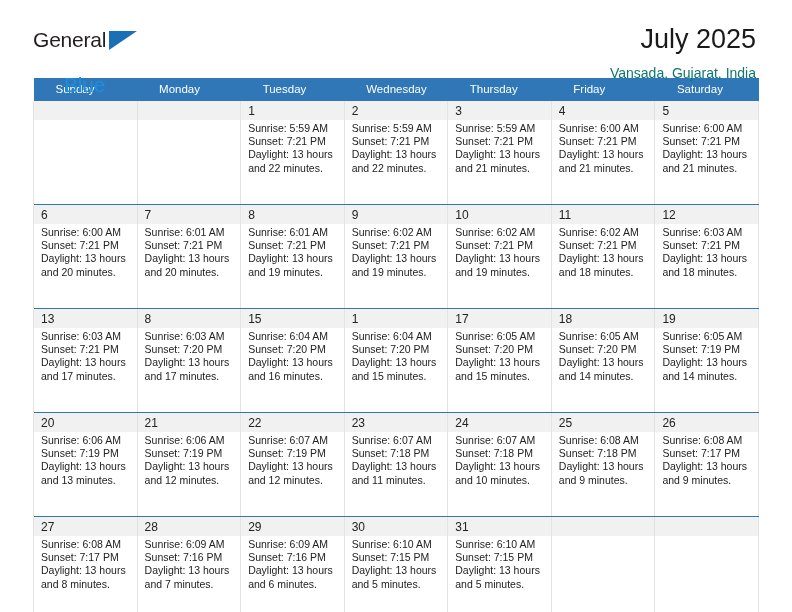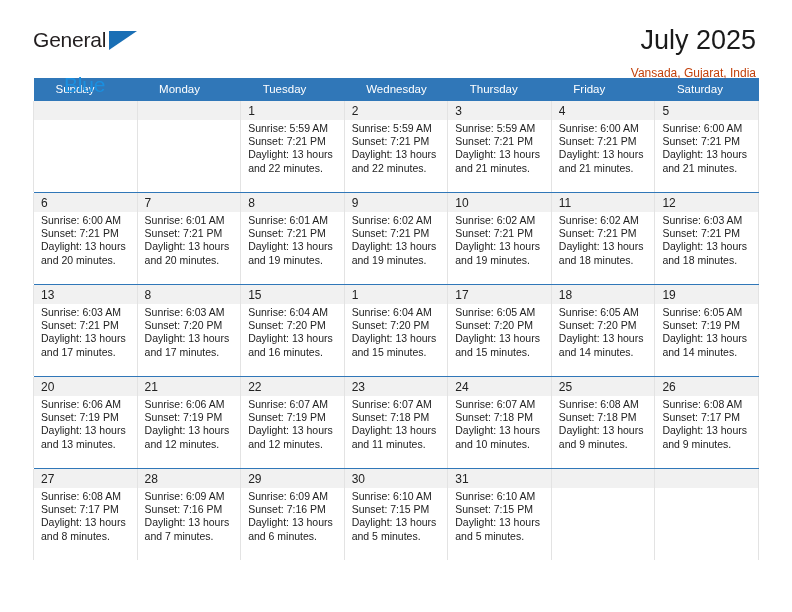--- a/index.html
+++ b/index.html
@@ -72,22 +72,22 @@
     margin-left: 24px;
   }
   .cal-title {
     font-size: 27px;
     color: #1a1a1a;
     line-height: 1.05;
     font-weight: normal;
     margin: 0;
   }
   .cal-subtitle {
-    font-size: 12px;
-    color: #c2410c;
+    font-size: 14px;
+    color: #0f766e;
     margin-top: 11px;
   }
 
   
   .calendar {
     width: 726px;
     margin: 0 auto;
     border-collapse: collapse;
     table-layout: fixed;
   }
@@ -111,21 +111,21 @@
     border-left: 1px solid #e3e3e3;
     border-right: 1px solid #e3e3e3;
   }
   .info-row td {
     background: #ffffff;
     font-size: 10.5px;
     color: #222222;
     padding: 2px 6px 7px 7px;
     vertical-align: top;
     line-height: 13.2px;
-    height: 72px;
+    height: 84px;
     border-left: 1px solid #e3e3e3;
     border-right: 1px solid #e3e3e3;
   }
   .week-sep td {
     padding: 0;
     height: 1px;
     background: #3077b8;
     border: none;
     font-size: 0;
     line-height: 0;

